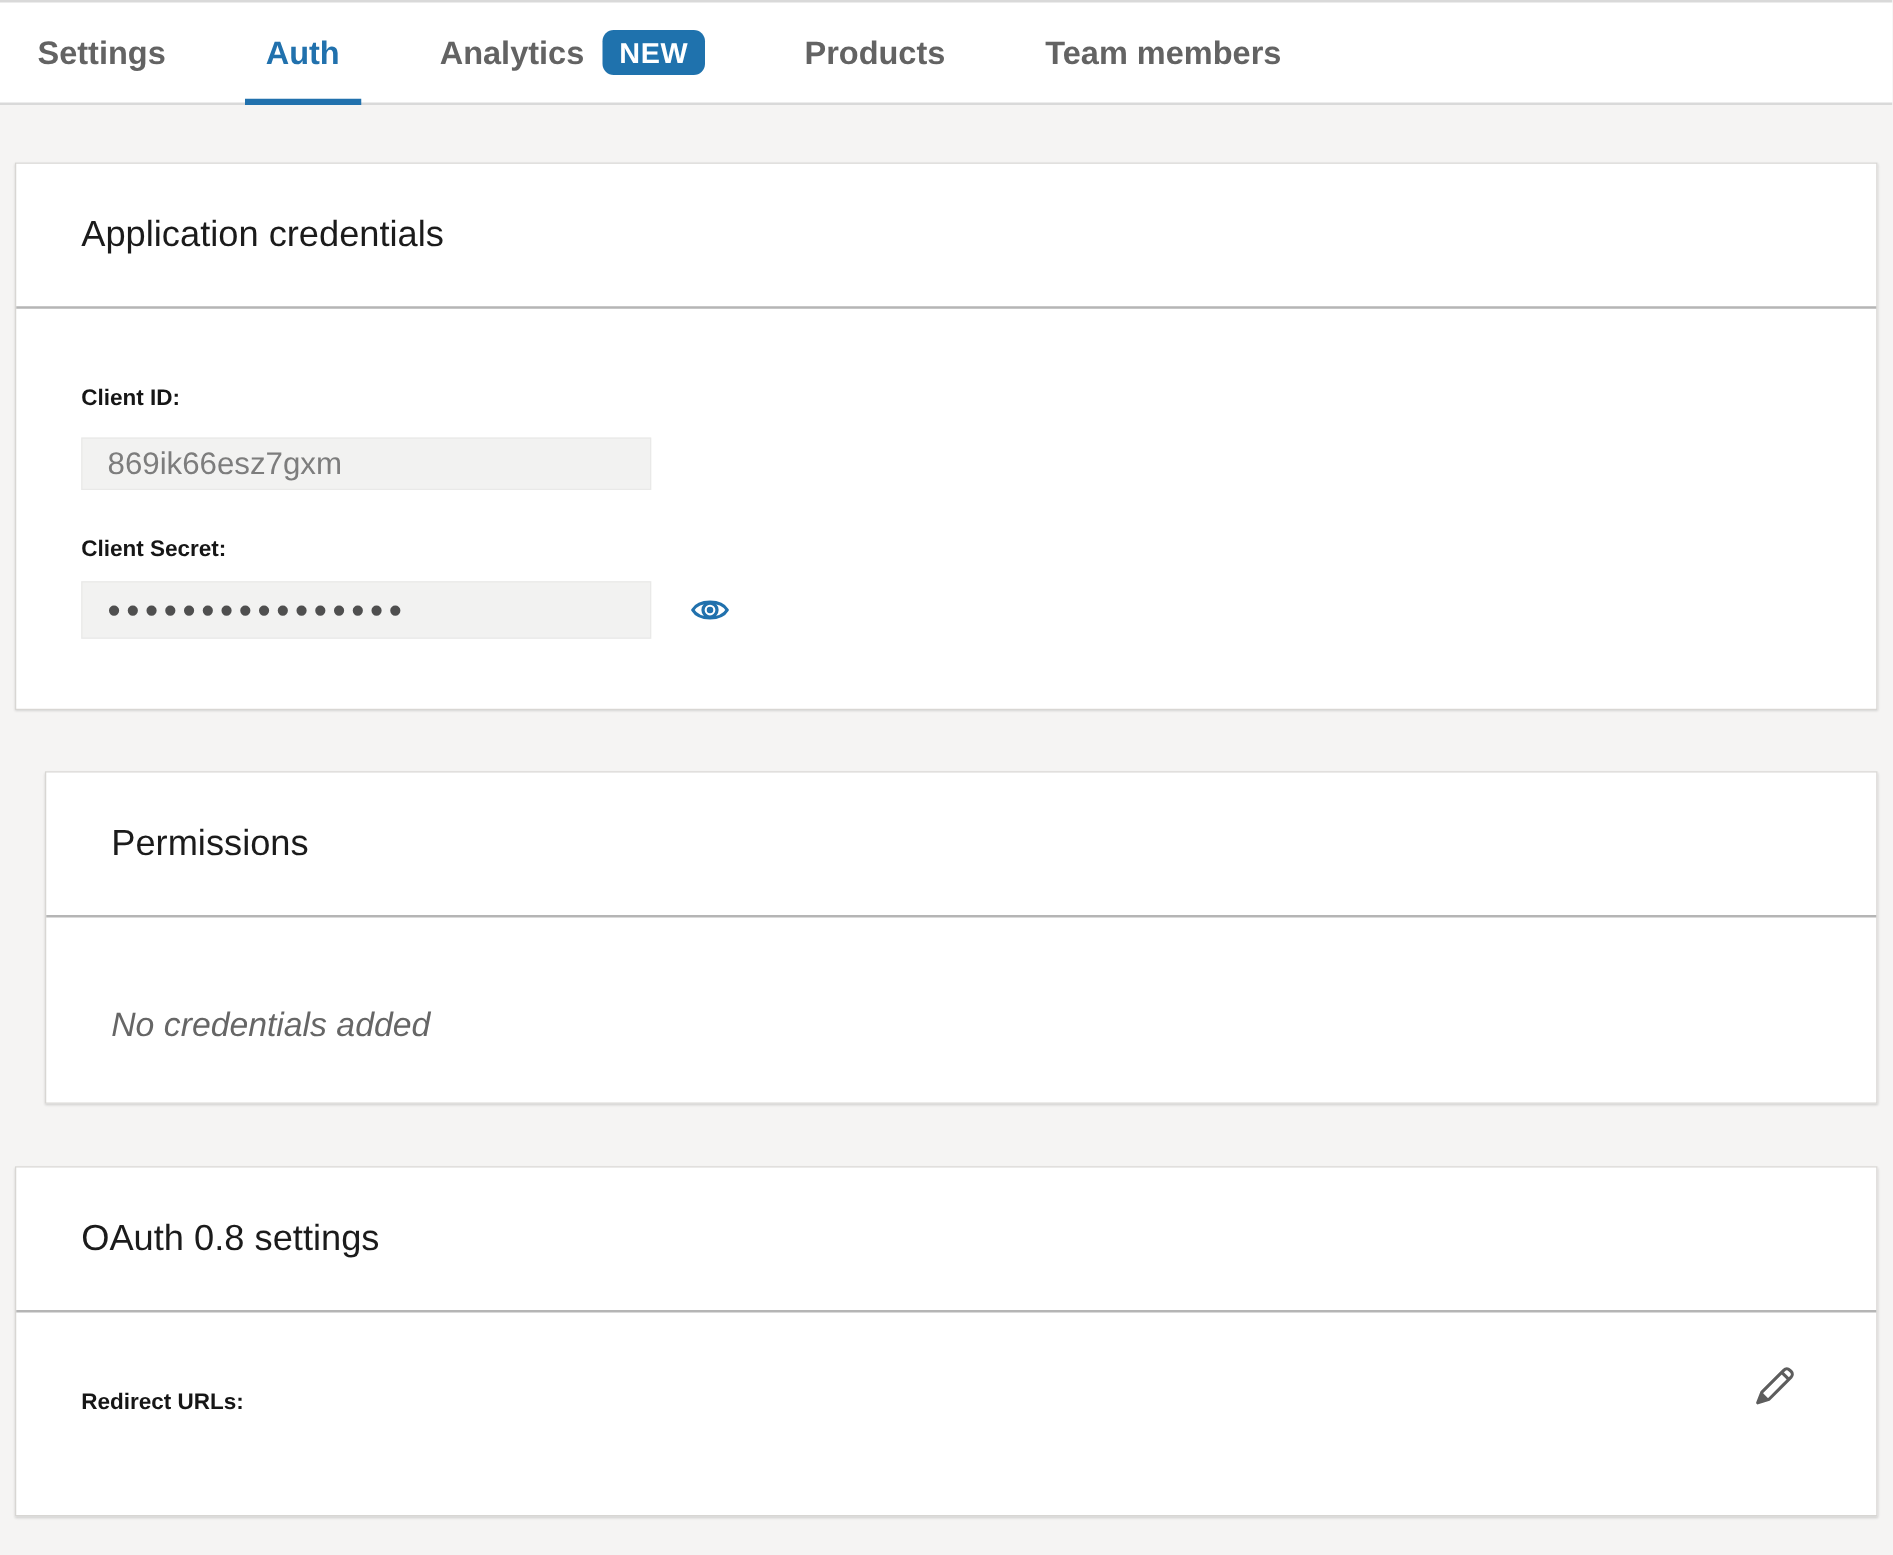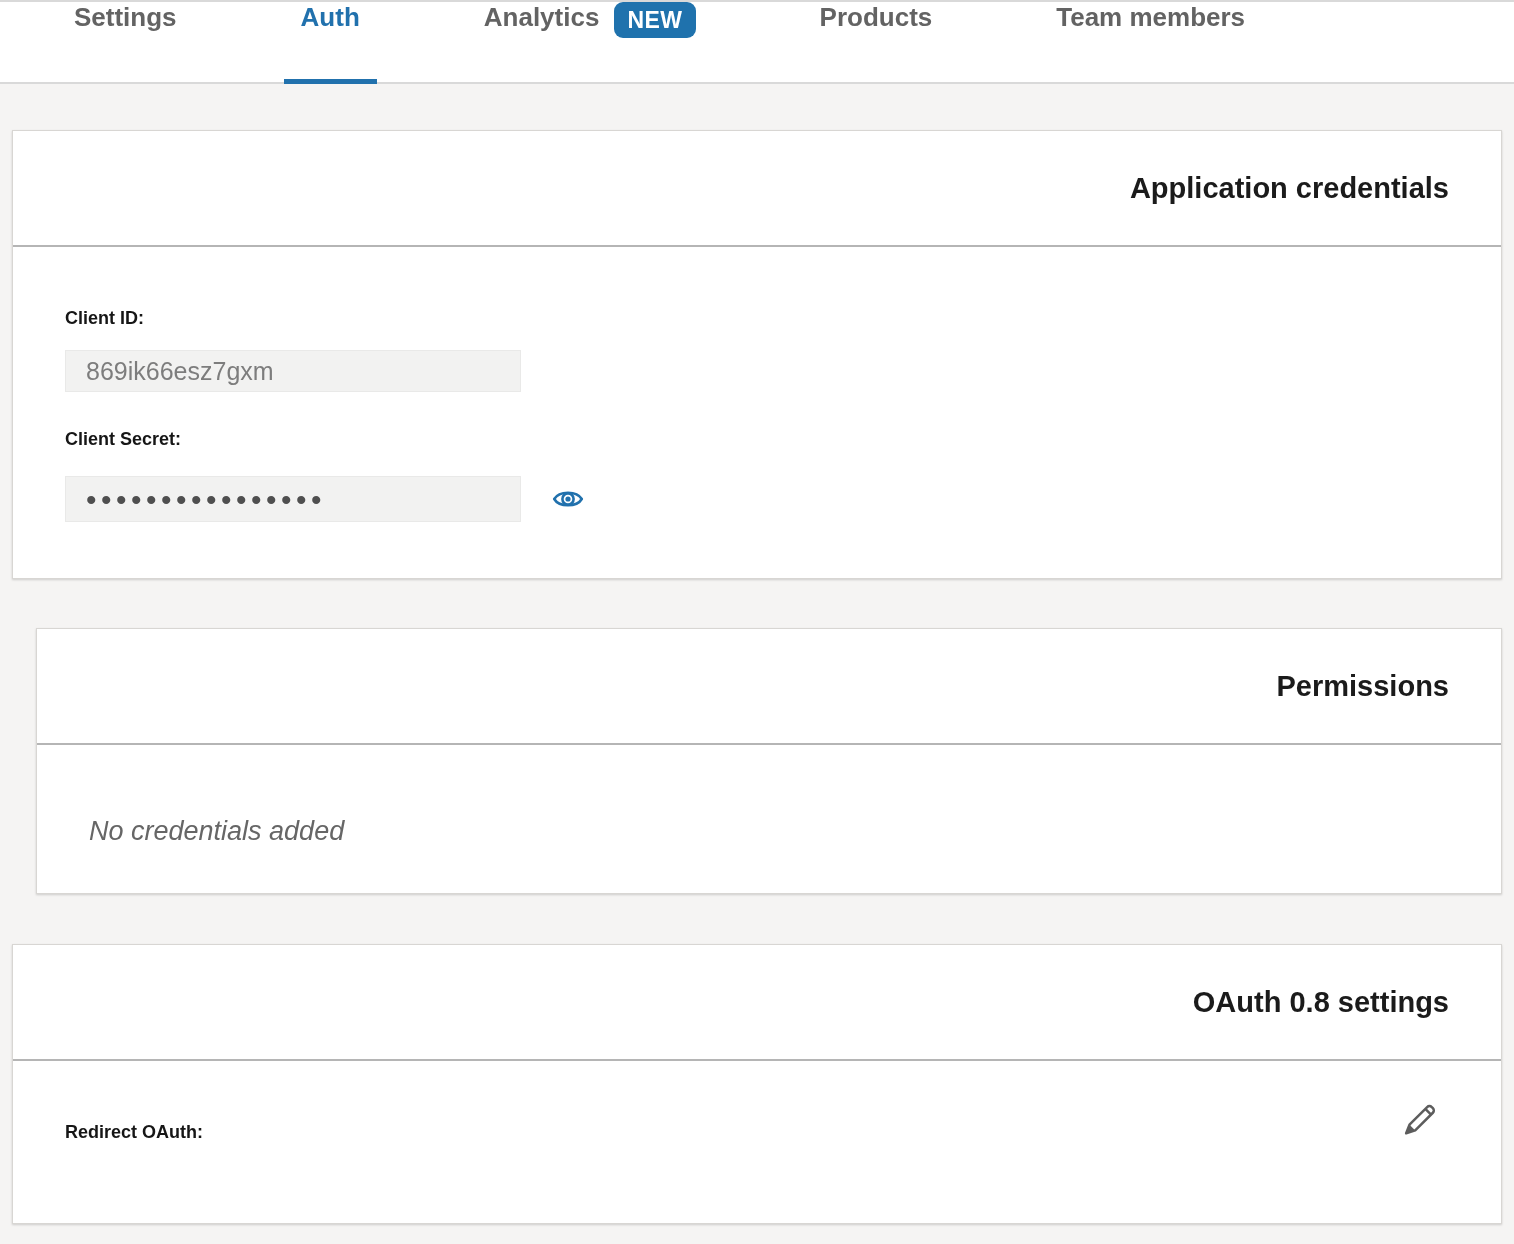--- a/index.html
+++ b/index.html
@@ -30,29 +30,28 @@
     background: #ffffff;
     border-top: 2px solid #d9d9d9;
     border-bottom: 2px solid #d9d9d9;
     height: 84px;
     display: flex;
     align-items: stretch;
     padding-left: 30px;
   }
   .tab {
     display: flex;
-    align-items: flex-start;
+    align-items: center;
     margin-right: 80px;
     position: relative;
     font-size: 26px;
     font-weight: 600;
     color: var(--tab-gray);
     cursor: pointer;
     white-space: nowrap;
-    margin-left: 44px;
   }
   .tab.active { color: var(--accent); }
   .tab.active::after {
     content: "";
     position: absolute;
     left: -17px;
     right: -17px;
     bottom: -2px;
     height: 5px;
     background: var(--accent);
@@ -74,37 +73,36 @@
   .content { padding: 46px 12px 0; }
   .card {
     background: #ffffff;
     border: 1px solid var(--card-border);
     box-shadow: 0 1px 2px rgba(0,0,0,0.16);
   }
   .card-1 { margin-bottom: 49px; }
   .card-2 { margin-bottom: 50px; margin-left: 24px; }
   .card-title {
     font-size: 29px;
-    font-weight: 700;
+    font-weight: 400;
     line-height: 34px;
     color: var(--ink);
     padding: 40px 52px;
     border-bottom: 2px solid var(--divider);
-    text-align: right;
   }
   .card-body { padding: 58px 52px 56px; }
 
   .field-label {
     font-size: 18px;
     font-weight: 700;
     line-height: 26px;
     color: #161616;
     margin-bottom: 19px;
   }
-  .field-label.mt { margin-top: 34px; margin-bottom: 24px; }
+  .field-label.mt { margin-top: 34px; margin-bottom: 13px; }
 
   .field-box {
     width: 456px;
     height: 42px;
     background: #f2f2f1;
     border: 1px solid #e9e9e8;
     display: flex;
     align-items: center;
     padding-left: 20px;
     font-size: 25px;
@@ -211,21 +209,21 @@
   <section class="card card-2">
     <h2 class="card-title">Permissions</h2>
     <div class="card-body permissions-body">
       <div class="empty-text">No credentials added</div>
     </div>
   </section>
 
   <section class="card card-3">
     <h2 class="card-title">OAuth 0.8 settings</h2>
     <div class="card-body oauth-body">
-      <div class="field-label">Redirect OAuth:</div>
+      <div class="field-label">Redirect URLs:</div>
       <button class="edit-btn">
         <span>
           <svg viewBox="0 0 44 44" aria-hidden="true">
             <path d="M11 29 L29.5 10.5 a3.4 3.4 0 0 1 4.8 0 l1.2 1.2 a3.4 3.4 0 0 1 0 4.8 L17 35 l-9.5 3 z" fill="none" stroke="currentColor" stroke-width="2.6" stroke-linejoin="round"></path>
             <path d="M27.6 12.4 l6 6" fill="none" stroke="currentColor" stroke-width="2.6"></path>
             <path d="M11 29 L17 35 L7.5 38 Z" fill="currentColor"></path>
           </svg>
         </span>
       </button>
     </div>

